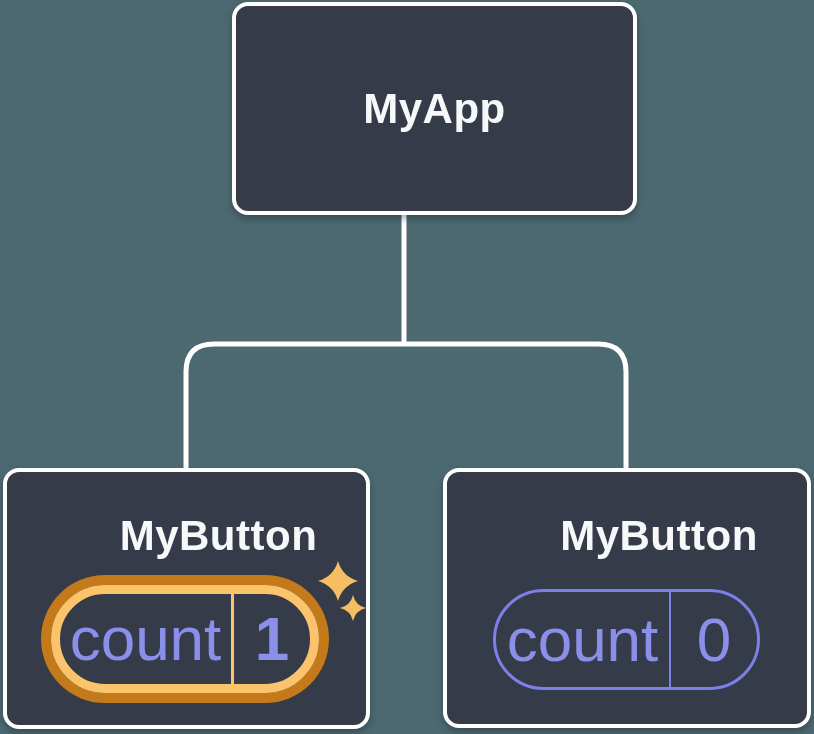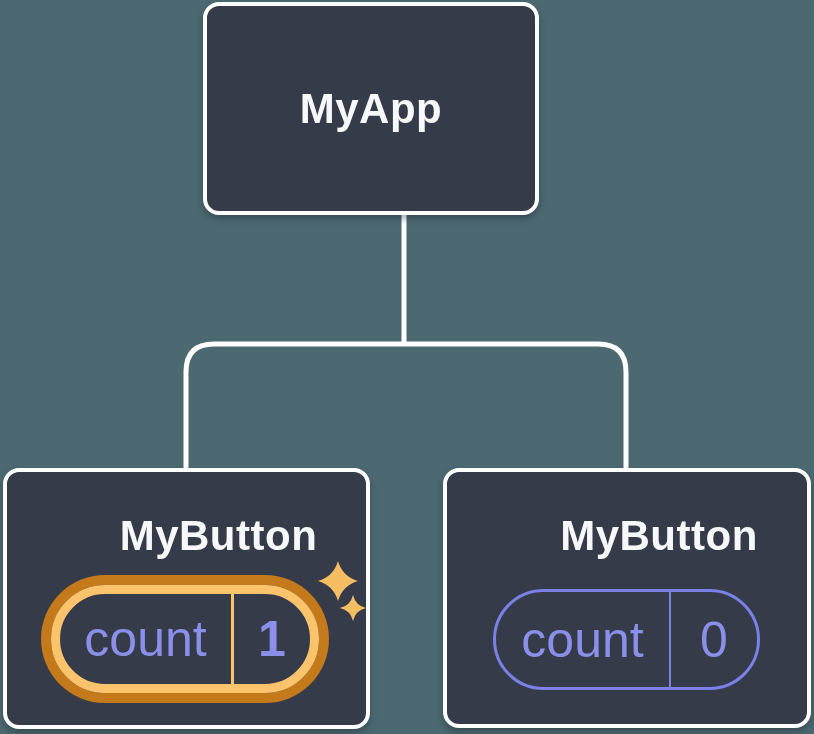--- a/index.html
+++ b/index.html
@@ -23,21 +23,21 @@
   
   .node {
     position: absolute;
     box-sizing: border-box;
     background: var(--node-fill, #353B48);
     border: 4px solid var(--node-border, #FFFFFF);
     border-radius: 16px;
     box-shadow: 0 4px 7px rgba(20, 26, 36, 0.35);
   }
   .node-root {
-    left: 203px; top: 2px; width: 336px; height: 213px;
+    left: 232px; top: 2px; width: 405px; height: 213px;
     display: flex; align-items: center; justify-content: center;
   }
   .node-child-left  { left: 3px;   top: 468px; width: 367px; height: 261px; }
   .node-child-right { left: 443px; top: 468px; width: 368px; height: 260px; }
 
   .node-title {
     color: var(--title-text, #F7F8FA);
     font-size: 42px;
     font-weight: bold;
     letter-spacing: 0.5px;
@@ -65,21 +65,21 @@
   }
   .pill-highlighted {
     left: 44px; top: 113px; width: 268px; height: 108px;
     border: 9px solid var(--highlight-ring-inner, #FBC46C);
     border-radius: 56px;
     box-shadow: 0 0 0 10px var(--highlight-ring-outer, #C4791B);
   }
   .pill-cell {
     display: flex; align-items: center; justify-content: center;
     color: var(--state-text, #8A8FE9);
-    font-size: 50px;
+    font-size: 62px;
     line-height: 46px;
     text-align: right;
   }
   .cell-key-plain       { width: 173px; }
   .cell-key-highlighted { width: 171px; }
   .cell-value { flex: 1; }
   .value-bold { font-weight: bold; }
   .pill-divider { width: 3px; }
   .divider-purple { background: var(--pill-border, #7B81E6); width: 2px; }
   .divider-orange { background: var(--highlight-ring-inner, #FBC46C); }

